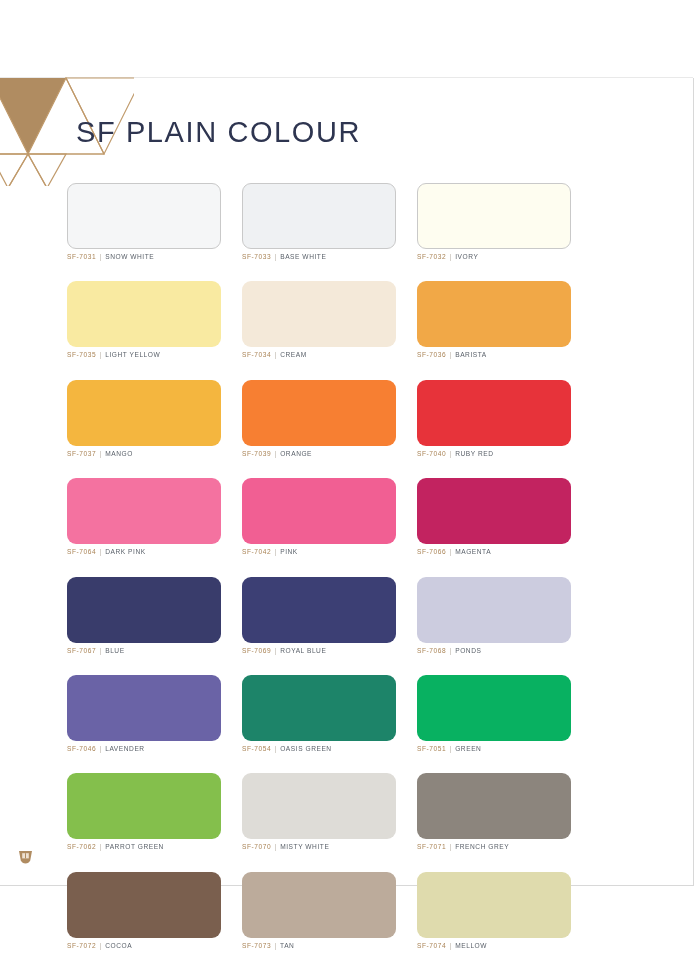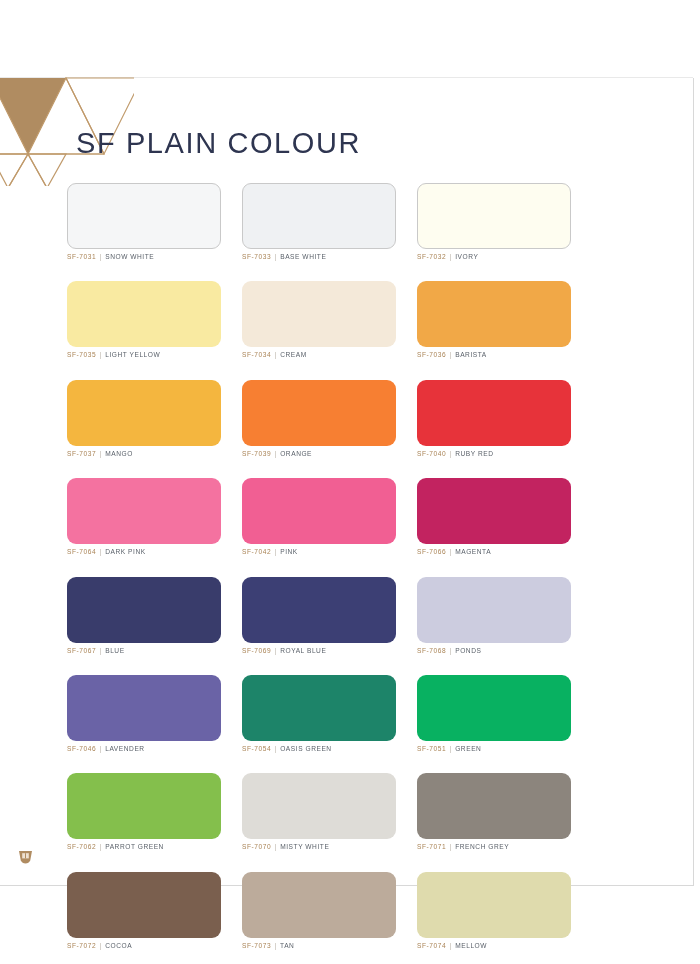--- a/index.html
+++ b/index.html
@@ -43,21 +43,21 @@
     left: -2px;
     top: 76px;
     width: 136px;
     height: 110px;
   }
 
   
   #page-title {
     position: absolute;
     left: 76px;
-    top: 129px;
+    top: 118px;
     font-size: 29px;
     letter-spacing: 1.6px;
     color: #2e3550;
     font-weight: 300;
     white-space: nowrap;
     line-height: 1;
   }
 
   
   #swatch-grid {

